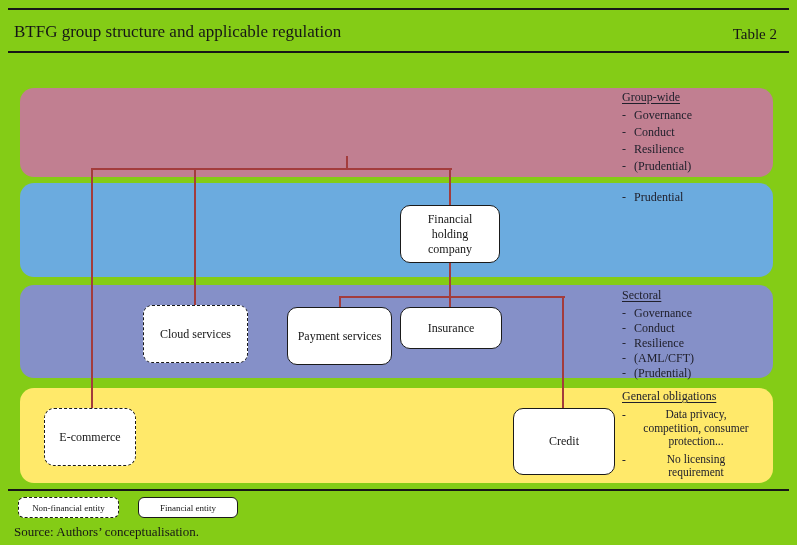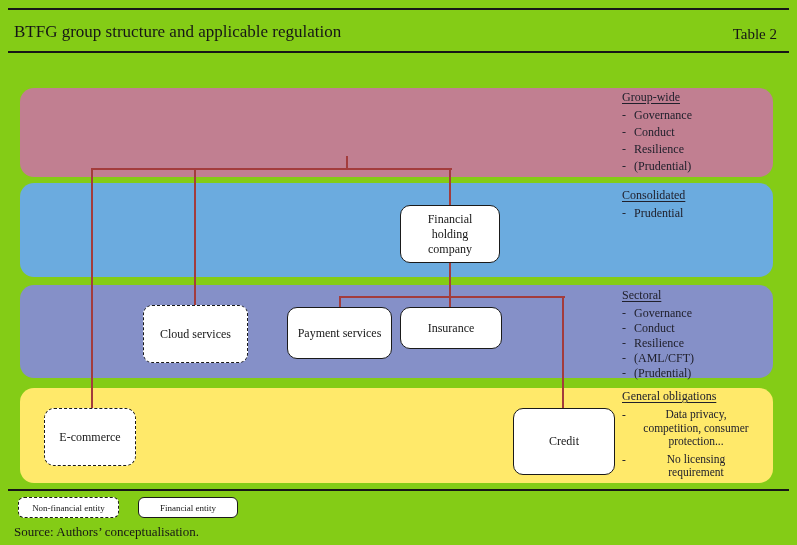--- a/index.html
+++ b/index.html
@@ -42,21 +42,21 @@
     text-align:center; font-size:12px; line-height:1.25; color:#161616; padding:2px 8px;
     box-sizing:border-box;
   }
   .node.dashed { border:1.8px dashed var(--node-border,#1a1a1a); }
   #node-parent {
     left:252px; top:99px; width:191px; height:58px; border:none; border-radius:12px;
     font-weight:bold; font-size:13px;
   }
   #node-fhc       { left:400px; top:205px; width:100px; height:58px; }
   #node-cloud     { left:143px; top:305px; width:105px; height:58px;border-radius:9px; }
-  #node-payment   { left:287px; top:307px; width:105px; height:52px; }
+  #node-payment   { left:287px; top:307px; width:105px; height:58px; }
   #node-insurance { left:400px; top:307px; width:102px; height:42px; }
   #node-ecommerce { left:44px;  top:408px; width:92px;  height:58px; }
   #node-credit    { left:513px; top:408px; width:102px; height:67px; }
 
   .connector { position:absolute; background:var(--connector,#a33c3c); z-index:2; }
   #seg-parent-stub   { left:346px; top:156px; width:2px;   height:13px; }
   #seg-top-rail      { left:91px;  top:168px; width:361px; height:2px;  }
   #seg-drop-ecom     { left:91px;  top:168px; width:2px;   height:241px; }
   #seg-drop-cloud    { left:194px; top:168px; width:2px;   height:138px; }
   #seg-drop-fhc      { left:449px; top:168px; width:2px;   height:38px;  }
@@ -104,21 +104,20 @@
         <span class="bullet">-</span>
         <span class="txt">Resilience</span>
       </div>
     <div class="item">
         <span class="bullet">-</span>
         <span class="txt">(Prudential)</span>
       </div>
   </div>
 
   <div class="annotation" id="ann-consolidated">
-    <div class="heading">Consolidated</div>
     <div class="item">
         <span class="bullet">-</span>
         <span class="txt">Prudential</span>
       </div>
   </div>
 
   <div class="annotation" id="ann-sectoral">
     <div class="heading">Sectoral</div>
     <div class="item">
         <span class="bullet">-</span>

